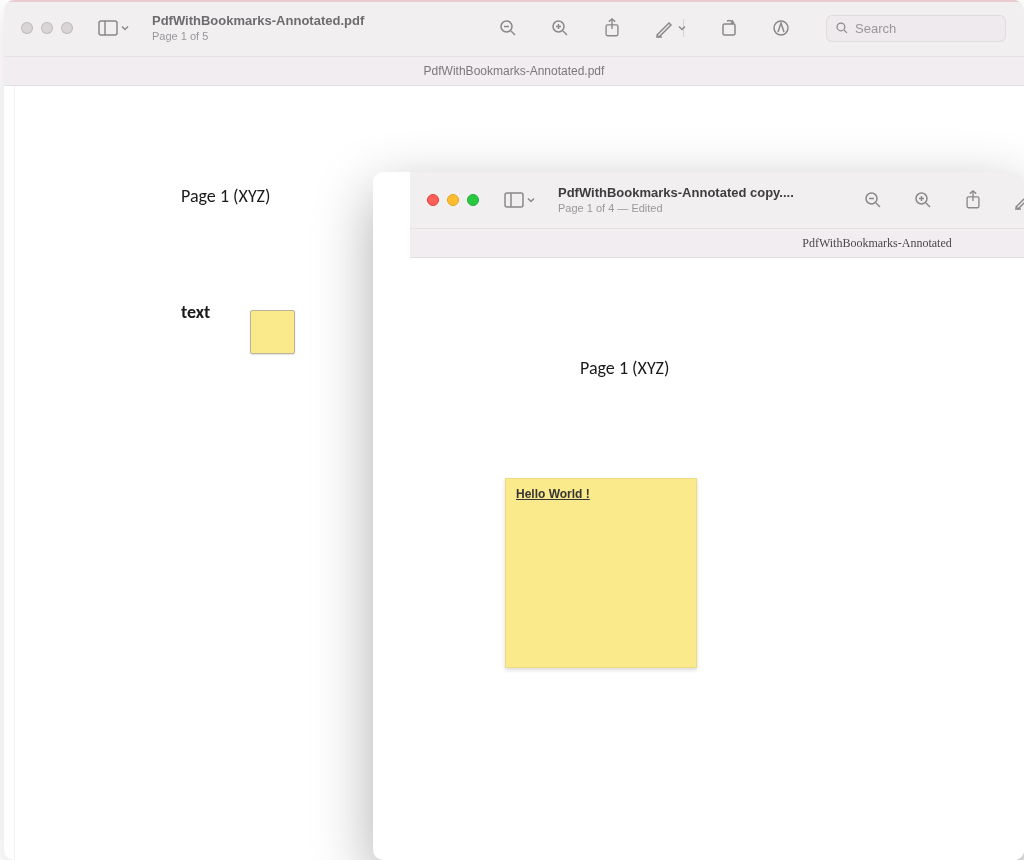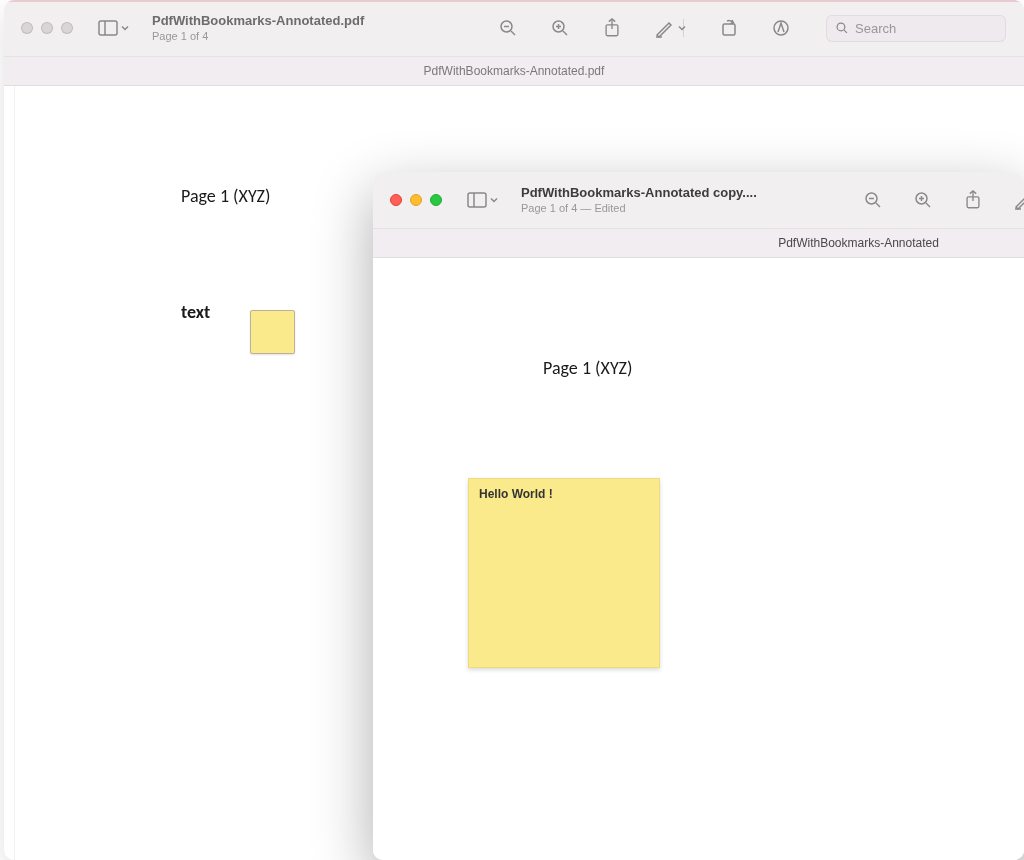--- a/index.html
+++ b/index.html
@@ -2,21 +2,21 @@
 <html><head>
 <meta charset="utf-8">
 <style>
   * { box-sizing: border-box; margin: 0; padding: 0; }
   html, body { width: 1024px; height: 860px; overflow: hidden; font-family: -apple-system, "Helvetica Neue", Arial, sans-serif; background: #fff; }
   .app-root { position: relative; width: 822px; height: 860px; }
 
   
   .window { position: absolute; border-radius: 10px; box-shadow: 0 10px 30px rgba(0,0,0,0.12); overflow: hidden; background: #fff; }
   .bg-window { left: 4px; top: 0; width: 1020px; height: 860px; border-top-left-radius: 10px; }
-  .fg-window { left: 373px; top: 172px; width: 651px; height: 688px; box-shadow: 0 20px 60px rgba(0,0,0,0.32); }
+  .fg-window { left: 373px; top: 172px; width: 651px; height: 688px; box-shadow: 0 20px 60px rgba(0,0,0,0.32); padding-left: 37px; }
 
   
   .titlebar { height: 57px; background: #f2eff1; border-bottom: 1px solid rgba(0,0,0,0.05); display: flex; align-items: center; position: relative; }
   .bg-window .titlebar::before { content:""; position:absolute; left:0; right:0; top:0; height:2px; background: rgba(190,40,50,0.18); }
   .traffic-lights { display: flex; gap: 8px; margin-left: 17px; }
   .tlight { width: 12px; height: 12px; border-radius: 50%; border: 0.5px solid rgba(0,0,0,0.12); }
   .inactive .tlight { background: #d9d5d7; }
   .active .close  { background: #ff5f57; border-color: #e14138; }
   .active .min    { background: #febc2e; border-color: #e0a528; }
   .active .zoom   { background: #28c840; border-color: #24ad36; }
@@ -38,31 +38,31 @@
 
   .markup-split { display:flex; align-items:center; gap: 0; }
   .markup-split .divider { width:1px; height:18px; background: rgba(0,0,0,0.12); margin: 0 8px; }
 
   .search-field { display:flex; align-items:center; gap:6px; height:27px; min-width:180px; background:#eeeaed; border:1px solid rgba(0,0,0,0.06); border-radius:6px; padding:0 8px; color:#9a979a; font-size:13px; margin-left: 4px; }
   .search-field input { border:none; outline:none; background:transparent; font-size:13px; color:#333; width: 120px; }
   .search-field input::placeholder { color:#9a979a; }
 
   
   .tabbar { height: 29px; background:#f1edf0; border-bottom:1px solid rgba(0,0,0,0.06); display:flex; align-items:center; justify-content:center; font-size:12px; color:#7b787b; }
-  .fg-window .tabbar { color:#4a484b; }
+  .fg-window .tabbar { color:#4a484b;font-family:Liberation Serif, serif; }
 
   
   .content-bg { background:#fff; width:100%; height:calc(100% - 86px); position:relative; }
   .bg-window .content-bg { border-left: 1px solid rgba(0,0,0,0.06); margin-left: 10px; }
 
   .page-heading { position:absolute; font-family: Calibri, Arial, sans-serif; font-size:18px; font-weight:400; color:#1a1a1a; }
   .page-text    { position:absolute; font-family: Calibri, Arial, sans-serif; font-size:18px; font-weight:700; color:#1a1a1a;margin-top:36px; }
 
   .sticky-note-small { position:absolute; width:45px; height:44px; background:#faea8b; border:1px solid #b9b19a; border-radius:2px; box-shadow: 0 1px 2px rgba(0,0,0,0.12); }
-  .sticky-note-big   { position:absolute; width:192px; height:190px; background:#faea8b; border:1px solid rgba(0,0,0,0.06); box-shadow: 0 2px 4px rgba(0,0,0,0.15); padding:8px 10px; font-family: "Helvetica Neue", Arial, sans-serif; font-size:12px; font-weight:600; color:#353535; }
+  .sticky-note-big   { position:absolute; width:192px; height:190px; background:#faea8b; border:1px solid rgba(0,0,0,0.06); box-shadow: 0 2px 4px rgba(0,0,0,0.15); padding:8px 10px; font-family: "Helvetica Neue", Arial, sans-serif; font-size:12px; font-weight:600; color:#353535;text-decoration:underline; }
 
   .chev { width:10px; height:10px; }
 </style>
 </head>
 <body>
 
 <div class="app-root">
 
   <div class="window bg-window inactive">
     <div class="titlebar">
@@ -81,21 +81,21 @@
         </span>
         <span class="tb-icon">
           <svg class="chev" viewBox="0 0 10 10" fill="none" stroke="currentColor" stroke-width="1.5">
               <polyline points="2,3.5 5,6.5 8,3.5"></polyline>
             </svg>
         </span>
       </div>
 
       <div class="title-block">
         <span class="doc-title">PdfWithBookmarks-Annotated.pdf</span>
-        <span class="doc-sub">Page 1 of 4</span>
+        <span class="doc-sub">Page 1 of 5</span>
       </div>
 
       <div class="tb-spacer"></div>
 
       <div class="tb-group">
         <span class="tb-button">
           <span class="tb-icon">
             <svg width="20" height="20" viewBox="0 0 20 20" fill="none" stroke="currentColor" stroke-width="1.5">
                 <circle cx="8.5" cy="8.5" r="5.5"></circle>
                 <line x1="13" y1="13" x2="17" y2="17"></line>

